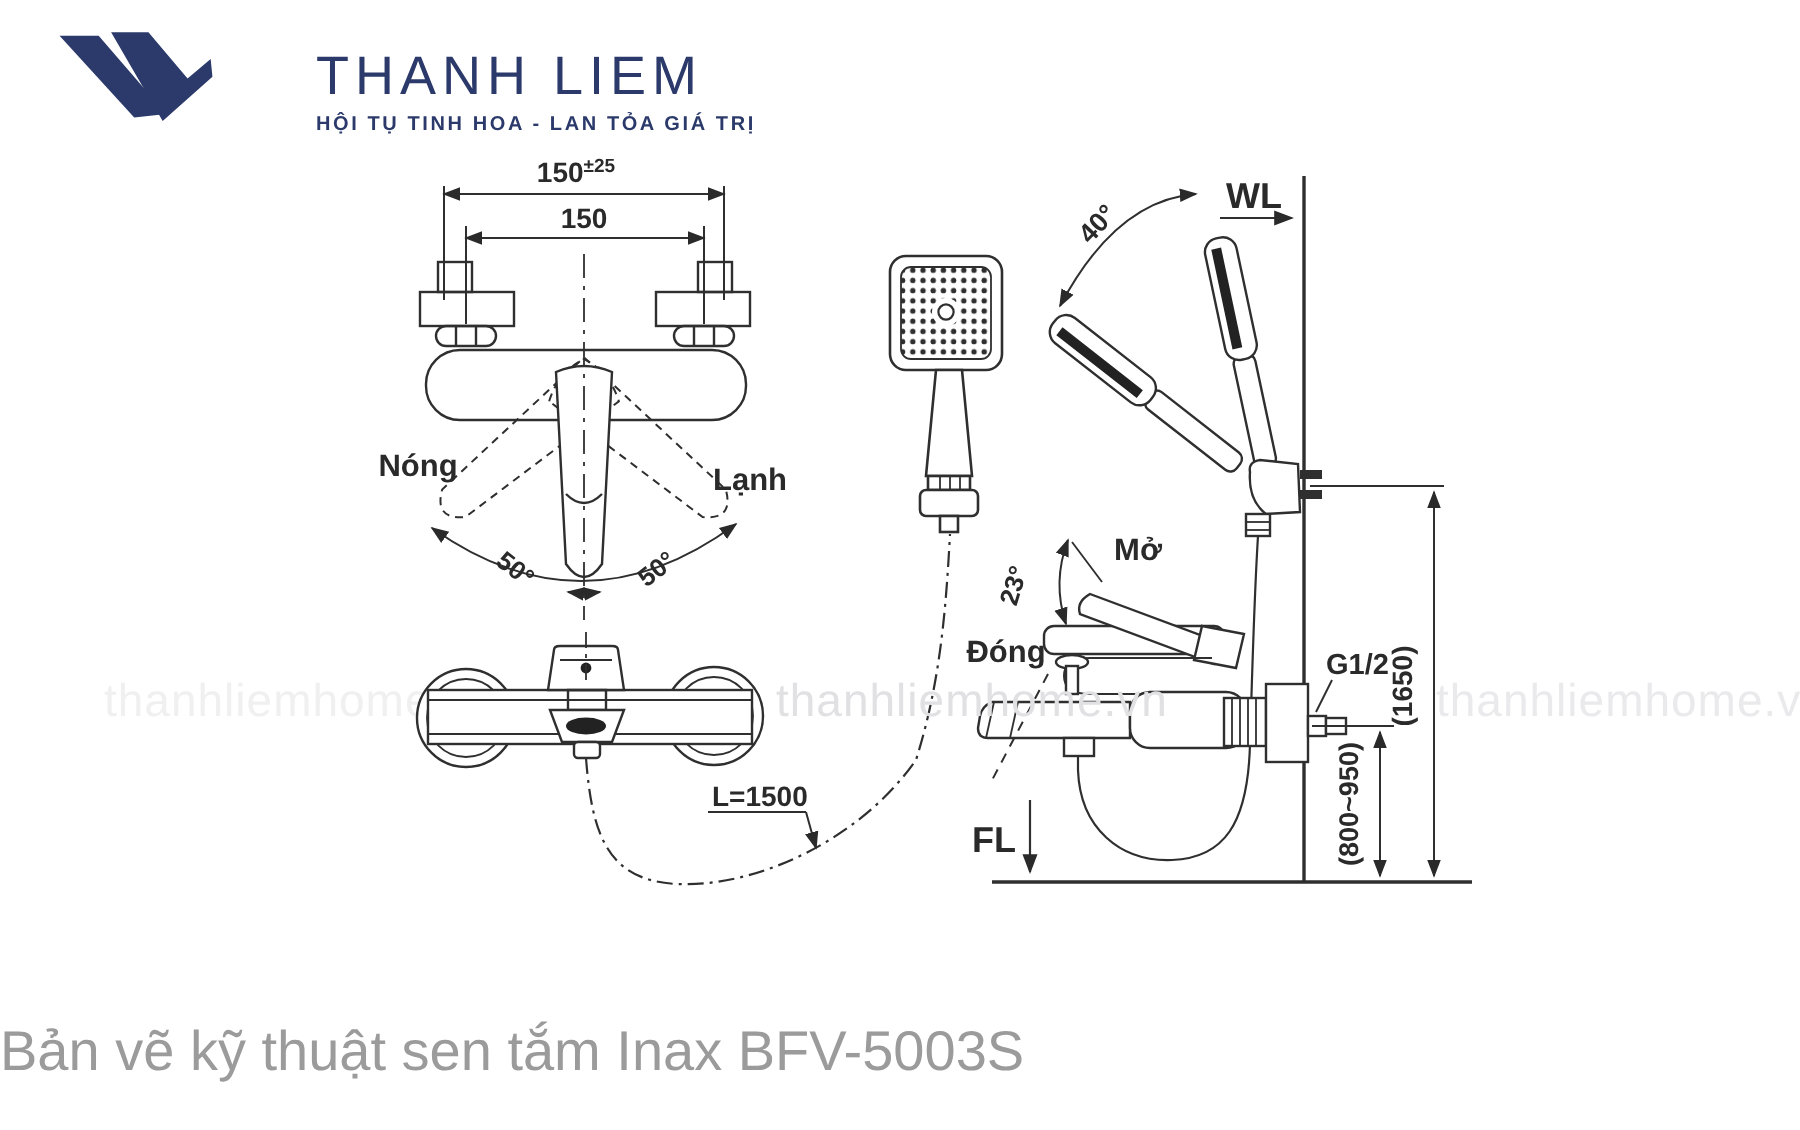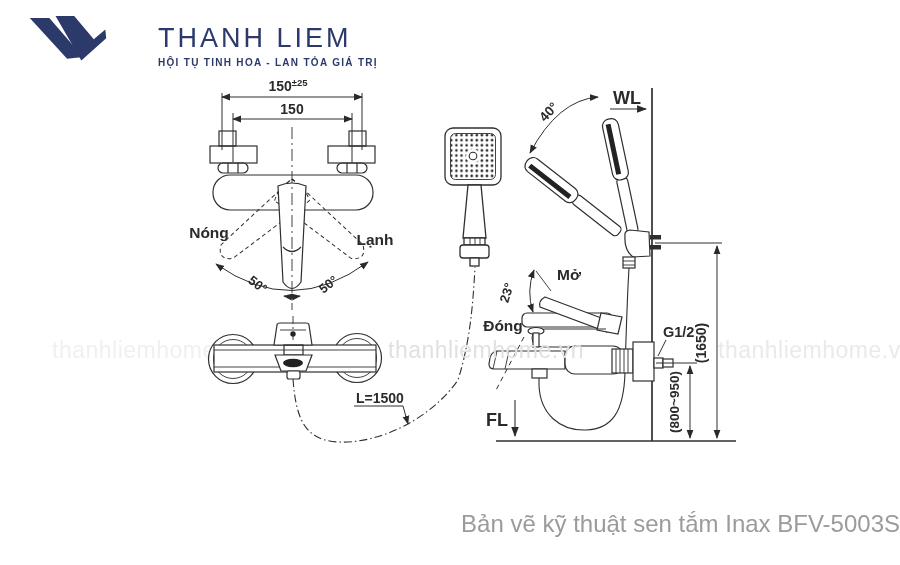--- a/index.html
+++ b/index.html
@@ -7,22 +7,22 @@
        font-family:"Liberation Sans",sans-serif;}
   .logo{position:absolute;left:28px;top:14px;display:flex;align-items:flex-end;gap:44px;}
   .logo-mark{width:80px;height:54px;flex:0 0 auto;}
   .logo-text{margin-left:6px;padding-top:8px;color:#2b3a6b;}
   .brand-name{font-size:27px;letter-spacing:3px;font-weight:400;line-height:1;}
   .brand-tagline{font-size:10px;letter-spacing:1.3px;font-weight:bold;margin-top:5px;text-align:center;}
   .wm{position:absolute;top:337px;font-size:23px;letter-spacing:.5px;white-space:nowrap;z-index:1;}
   .wm-left{left:52px;color:#f0f0f1;}
   .wm-mid{left:388px;color:#e1e1e4;z-index:3;}
   .wm-right{left:718px;color:#eaeaec;}
-  .caption{position:absolute;top:510px;left:0;width:100%;text-align:right;
-           font-size:24px;color:#9b9b9b;z-index:4;}
+  .caption{position:absolute;top:510px;left:0;width:100%;text-align:left;
+           font-size:28px;color:#9b9b9b;z-index:4;}
   svg.drawing{position:absolute;left:0;top:0;z-index:2;}
   svg text{font-family:"Liberation Sans",sans-serif;fill:#2a2a2a;}
   .lbl{font-weight:bold;}
 </style>
 </head>
 <body>
 
 <div class="logo">
   <svg class="logo-mark" viewBox="0 0 90 60">
     <path d="M2,4 L24,4 L62,48 L44,50 Z" fill="#2b3a6b"></path>

